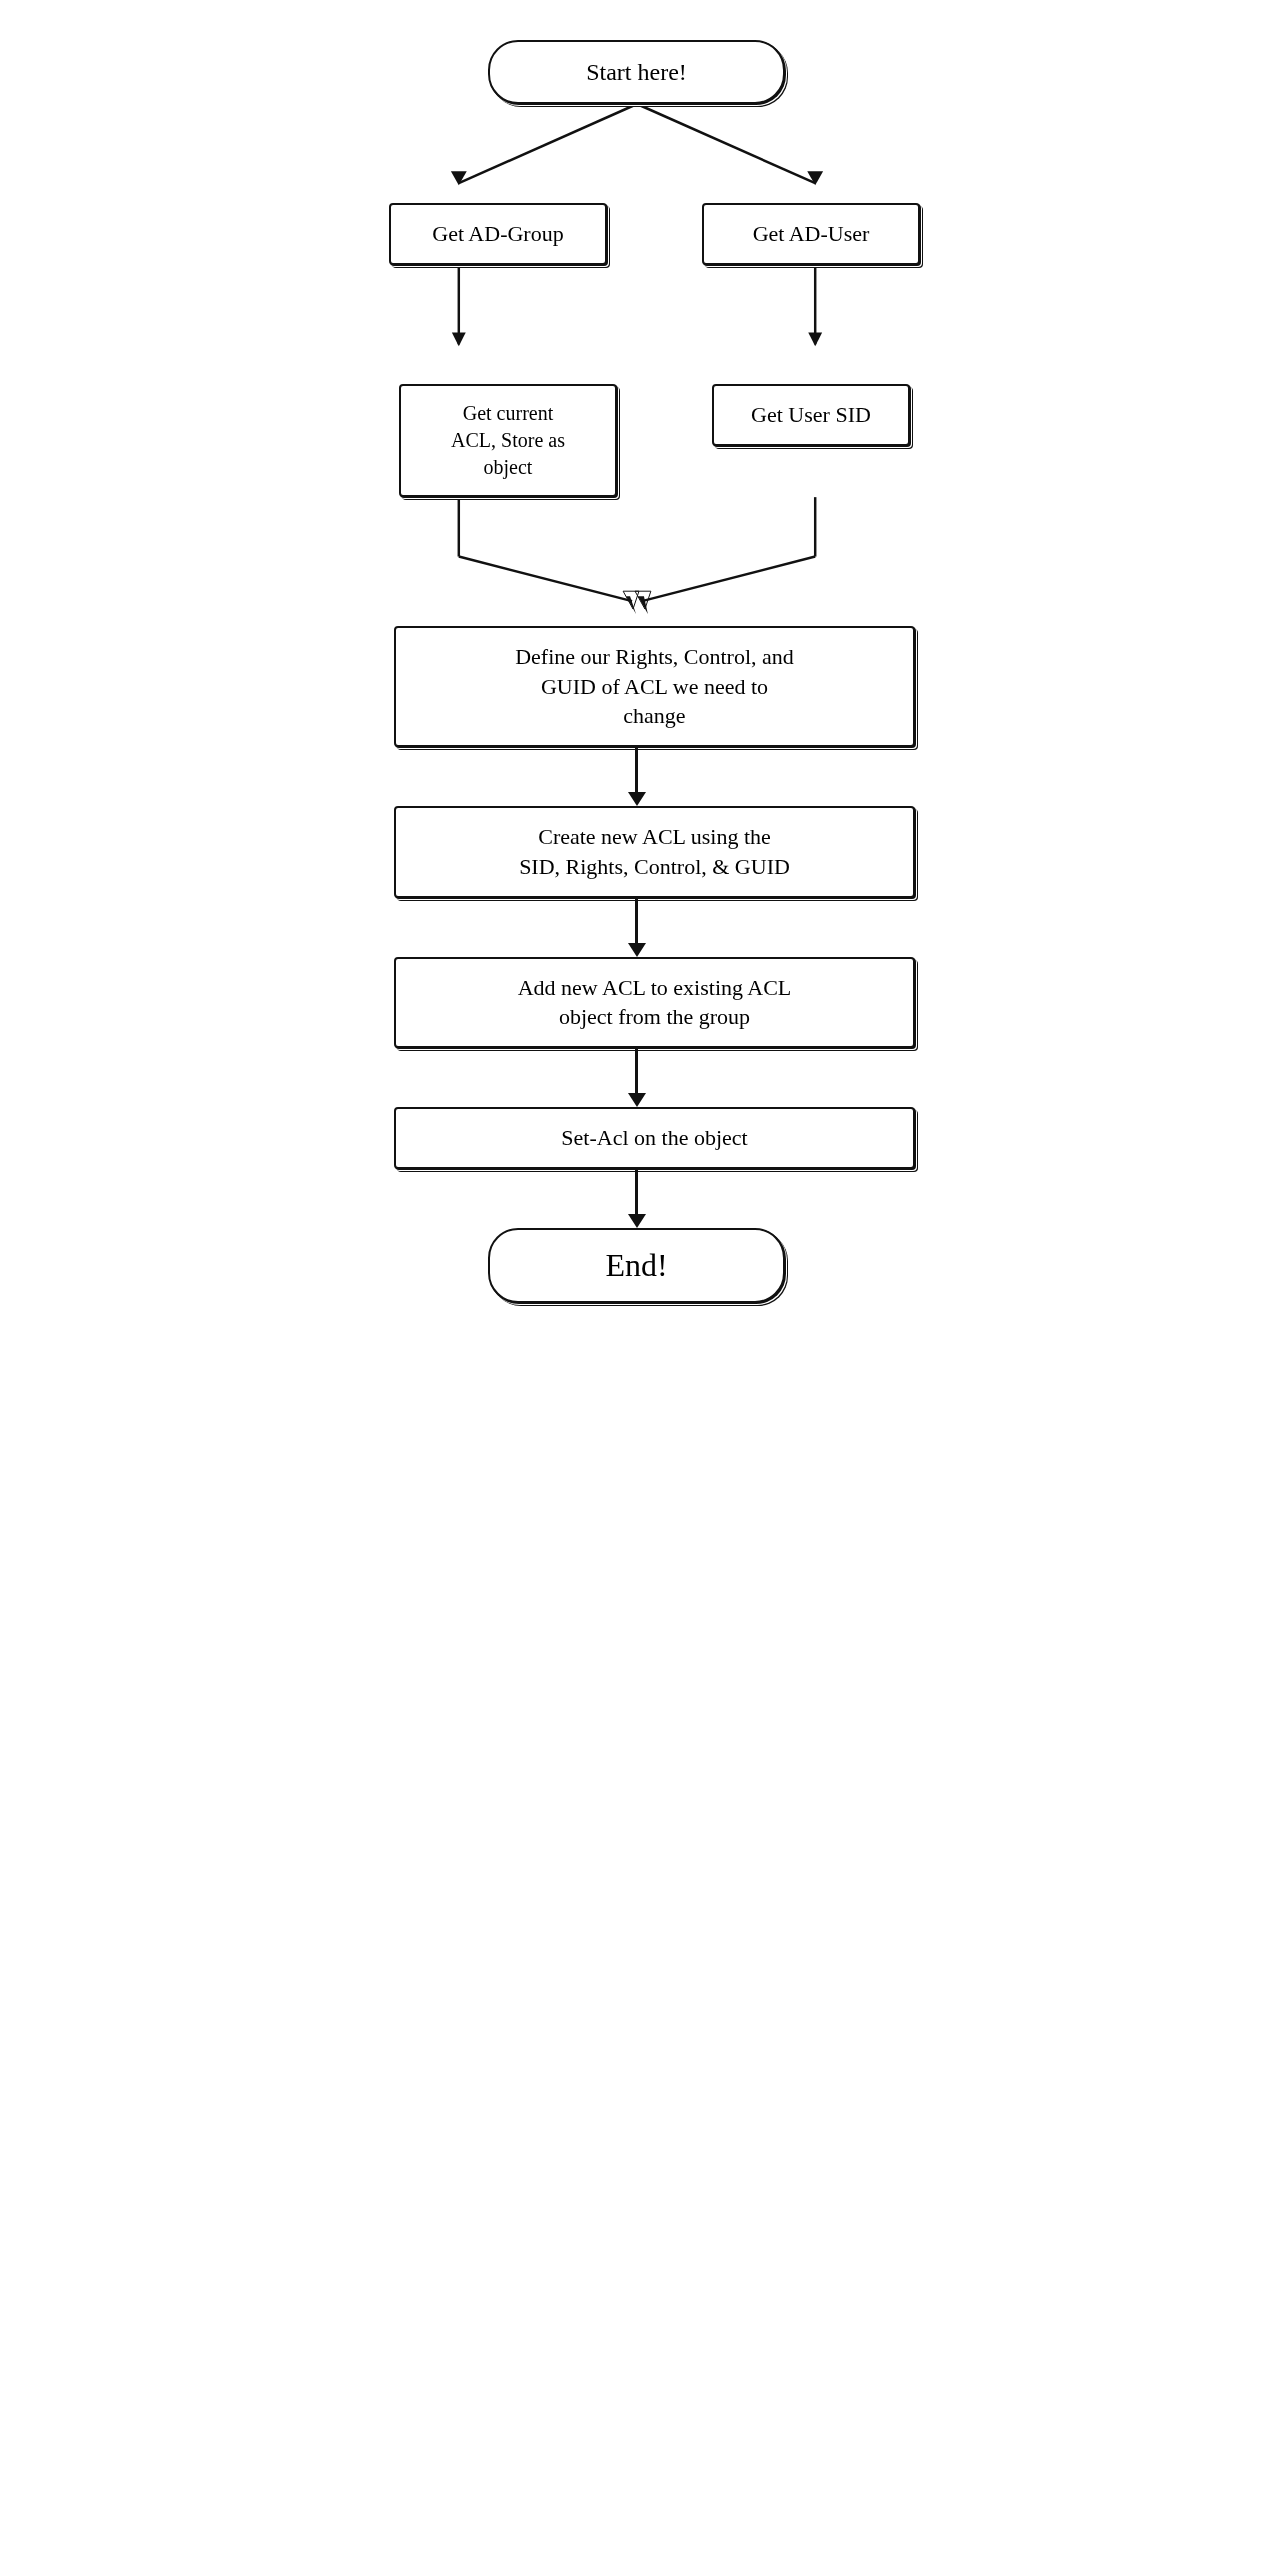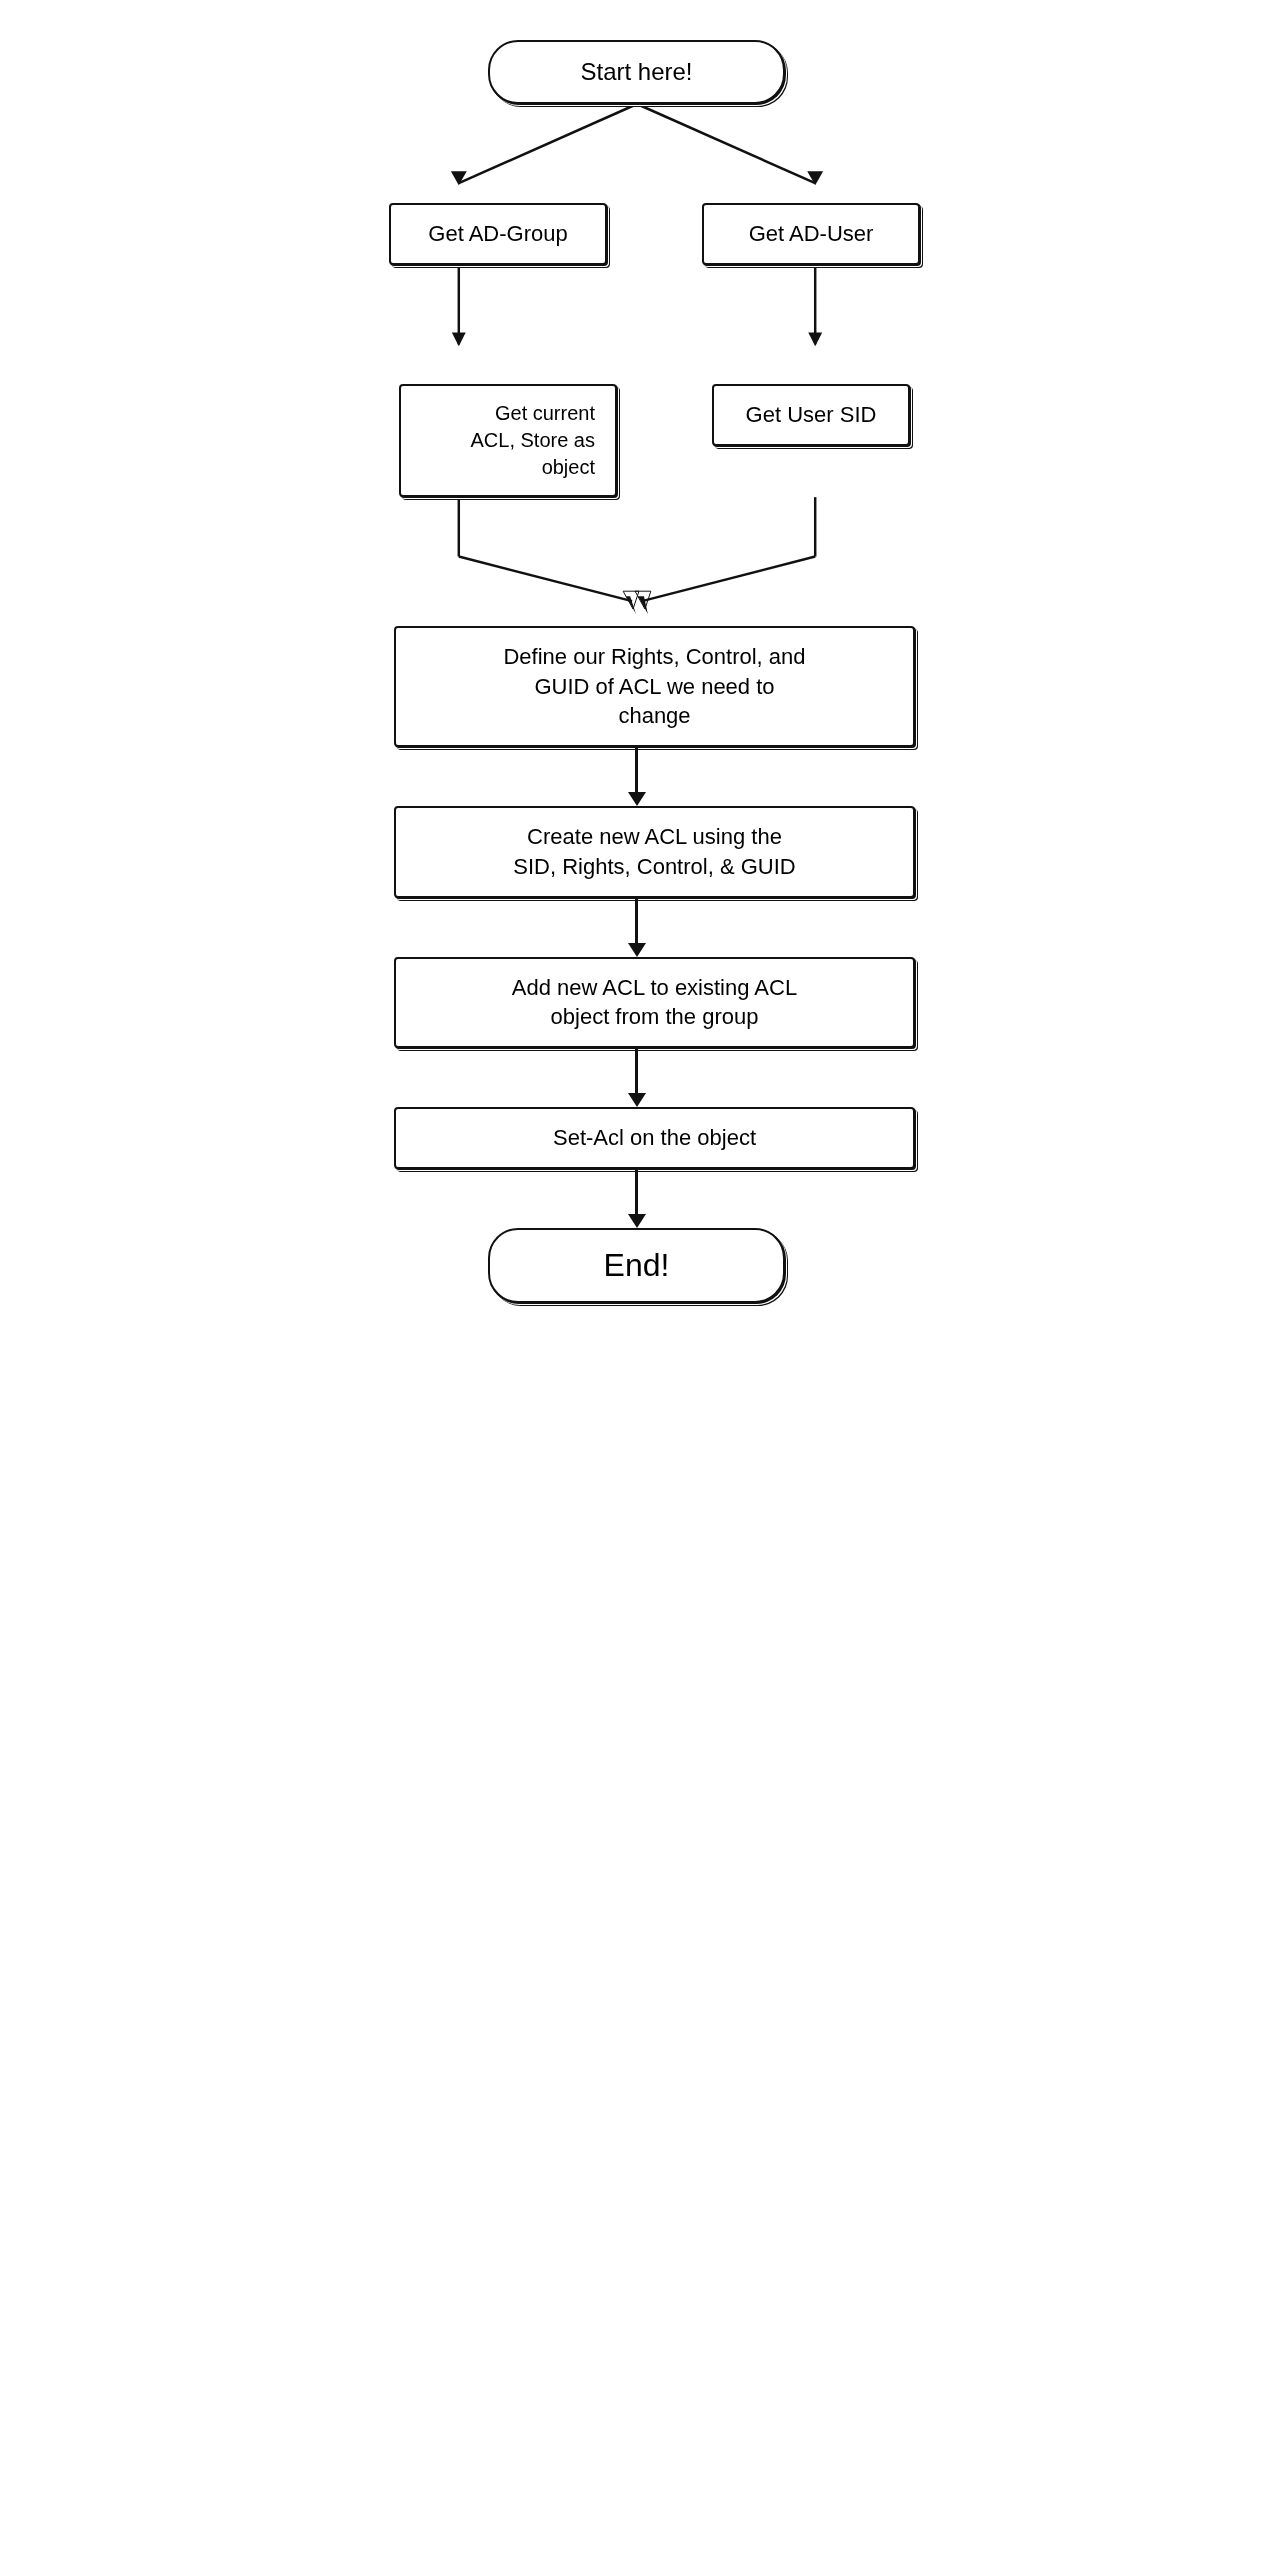--- a/index.html
+++ b/index.html
@@ -21,21 +21,21 @@
       flex-direction: column;
       align-items: center;
       gap: 0;
       padding-top: 20px;
     }
 
     .node {
       border: 2.5px solid #111;
       background: #fff;
       text-align: center;
-      font-family: Liberation Sans, sans-serif;
+      font-family: Liberation Serif, serif;
       font-size: 22px;
       line-height: 1.35;
       padding: 14px 20px;
       position: relative;
     }
 
     .node-start {
       border-radius: 30px;
       width: 297px;
       font-size: 24px;
@@ -141,21 +141,21 @@
 
     <line x1="480" y1="0" x2="480" y2="80" stroke="#111" stroke-width="2.5"></line>
 
     <polygon points="113,68 127,68 120,82" fill="#111"></polygon>
 
     <polygon points="473,68 487,68 480,82" fill="#111"></polygon>
   </svg>
 
   <div class="branch-row">
     <div class="branch">
-      <div class="node node-rect sketch" style="width:218px;font-size:20px;text-align:right;">
+      <div class="node node-rect sketch" style="width:218px;font-size:20px;text-align:center;">
         <span>Get current<br>ACL, Store as<br>object</span>
       </div>
     </div>
     <div class="branch">
       <div class="node node-rect sketch" style="width:198px;">
         <span>Get User SID</span>
       </div>
     </div>
   </div>
 

